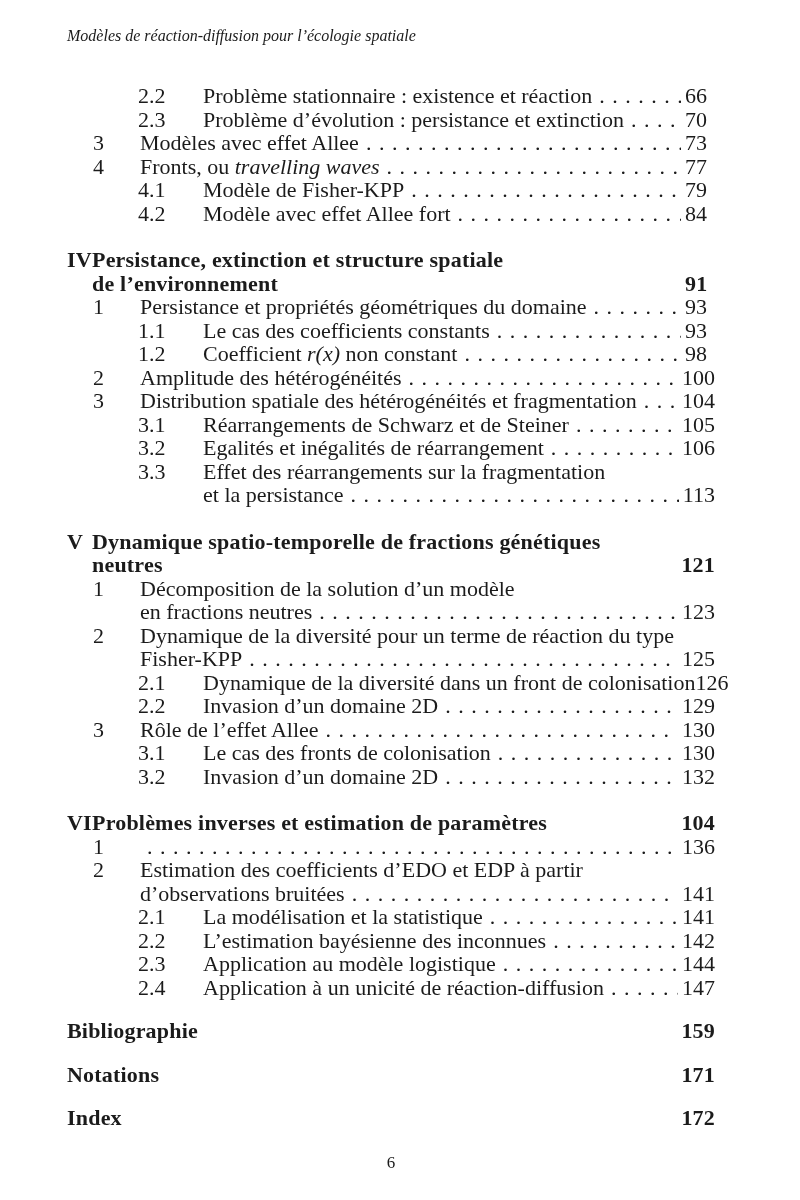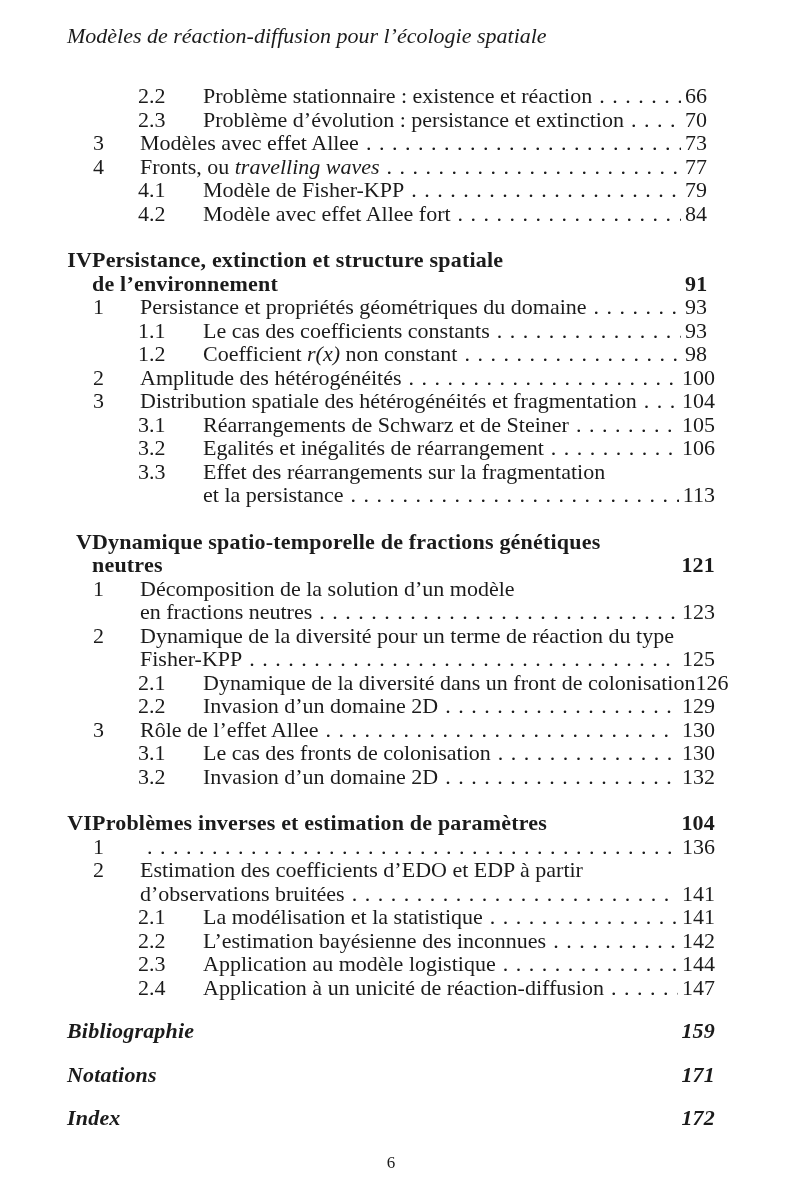--- a/index.html
+++ b/index.html
@@ -15,44 +15,44 @@
     color: #1b1b1b;
   }
   .page {
     box-sizing: border-box;
     width: 800px;
     height: 1200px;
     padding: 26px 85px 0 67px;
   }
   .running-header {
     font-style: italic;
-    font-size: 22px;
+    font-size: 16px;
     line-height: 20px;
     margin-bottom: 38px;
     white-space: nowrap;
   }
   .toc { }
   .toc-entry { }
   .toc-entry.level-chapter { margin-top: 23px; }
-  .toc-entry.level-backmatter { margin-top: 20px; font-style: italic; }
+  .toc-entry.level-backmatter { margin-top: 20px; }
   .toc-line {
     display: flex;
     font-size: 22px;
     line-height: 23.5px;
   }
   .level-chapter .toc-line,
   .level-backmatter .toc-line {
     font-weight: bold;
     letter-spacing: 0.2px;
   }
   .num {
     flex: none;
     white-space: nowrap;
   }
-  .level-chapter .num { width: 25px; text-align: right; }
+  .level-chapter .num { width: 25px; }
   .level-section .toc-line { padding-left: 26px; }
   .level-section .num { width: 47px; }
   .level-subsection .toc-line { padding-left: 71px; }
   .level-subsection .num { width: 65px; }
   .title {
     flex: none;
     white-space: nowrap;
   }
   .dots {
     flex: 1 1 0;

